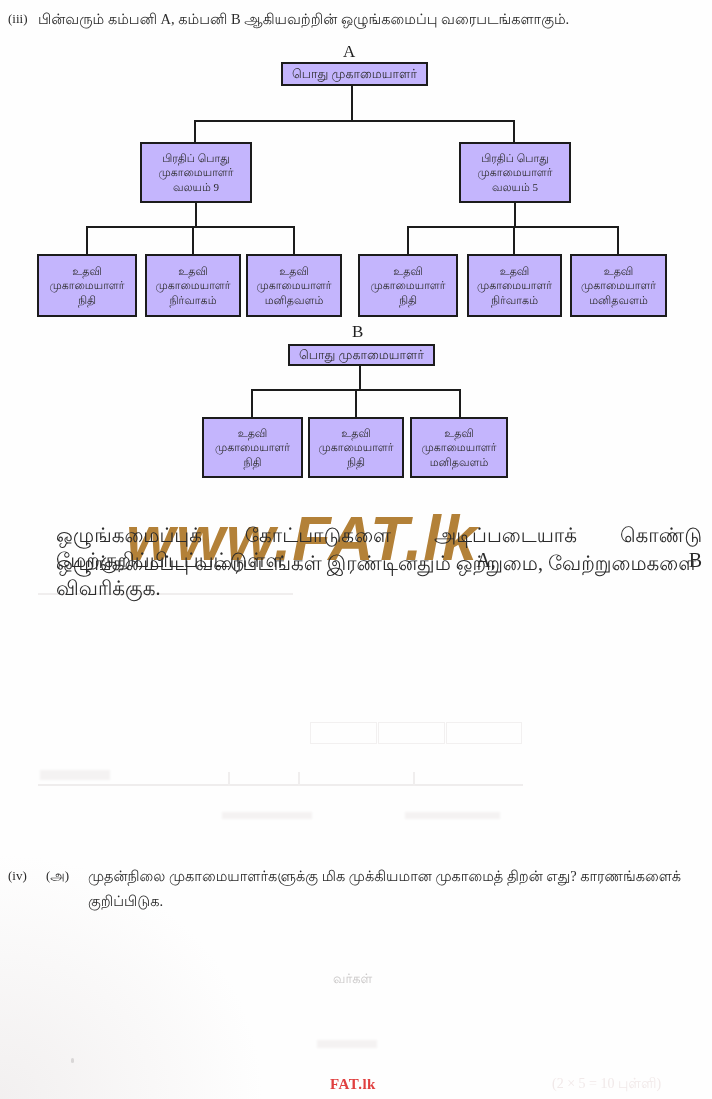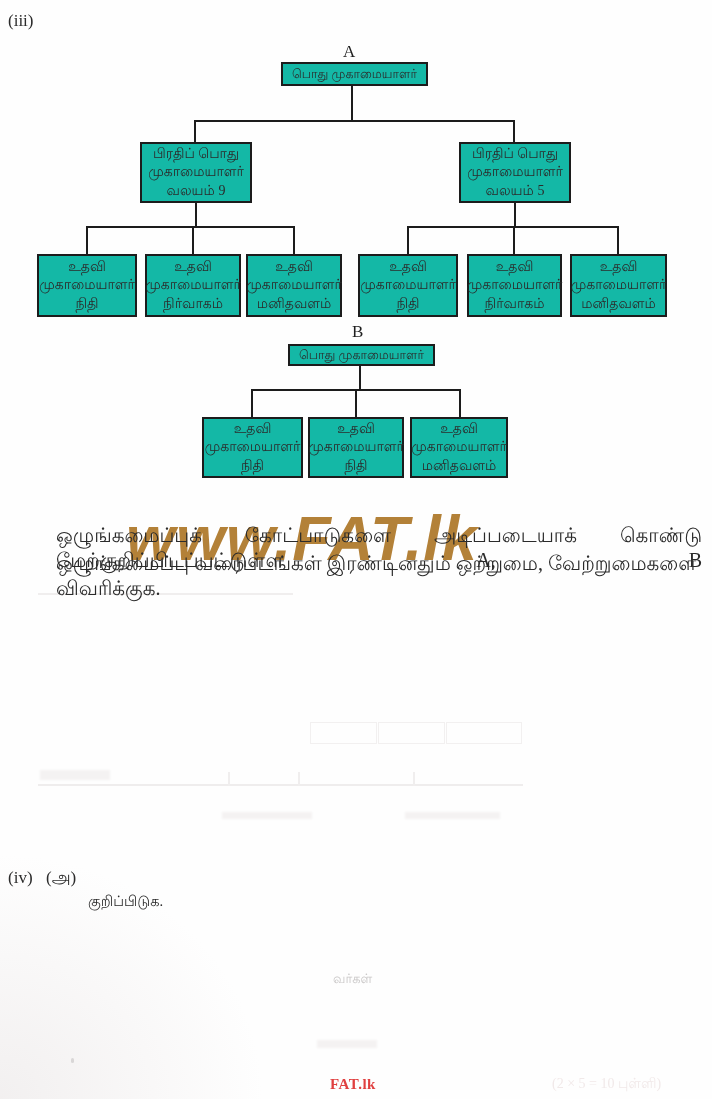--- a/index.html
+++ b/index.html
@@ -2,31 +2,31 @@
 <html><head>
 <meta charset="utf-8">
 <style>
   html,body{margin:0;padding:0;background:#ffffff;}
   .page{
     position:relative;width:712px;height:1099px;background:#fefefe;
     font-family:"Liberation Serif","DejaVu Serif",serif;color:#2b2b2b;overflow:hidden;
   }
   .abs{position:absolute;}
   
-  .qnum{font-size:17px;text-align:center;}
+  .qnum{font-size:13px;text-align:center;}
   .qtext{font-size:14.5px;white-space:nowrap;}
   
   .obox{
-    position:absolute;border:2px solid #1c1c1c;box-sizing:border-box;background:#14b8a6;
-    display:flex;flex-direction:column;align-items:center;justify-content:center;
+    position:absolute;border:2px solid #1c1c1c;box-sizing:border-box;background:#c4b5fd;
+    display:flex;flex-direction:column;justify-content:center;
     text-align:center;z-index:3;
   }
   .obox span{display:block;line-height:1.3;white-space:nowrap;}
   .root-box span{font-size:12.5px;}
-  .sub-box span{font-size:14px;}
+  .sub-box span{font-size:11px;}
   .chart-label{position:absolute;font-size:17px;color:#1f1f1f;z-index:3;}
   .cline{position:absolute;background:#1c1c1c;z-index:2;}
   
   .para-line{position:absolute;left:56px;width:646px;font-size:20px;z-index:4;}
   .just{text-align:justify;text-align-last:justify;}
   
   .watermark{
     position:absolute;left:126px;top:502px;z-index:1;white-space:nowrap;
     font-family:"Liberation Sans","DejaVu Sans",sans-serif;
     font-size:63px;font-weight:bold;font-style:italic;letter-spacing:1px;
@@ -75,20 +75,21 @@
   <div class="art art-smudge" style="left:40px;top:770px;width:70px;height:10px;"></div>
   <div class="art art-smudge" style="left:222px;top:812px;width:90px;height:7px;"></div>
   <div class="art art-smudge" style="left:405px;top:812px;width:95px;height:7px;"></div>
   <div class="art art-smudge" style="left:317px;top:1040px;width:60px;height:8px;"></div>
   <div class="art art-dot"></div>
   <div class="ghost-text">வர்கள்</div>
 
   <div class="watermark">www.FAT.lk</div>
 
   <span class="abs qnum" style="left:8px;top:11px;">(iii)</span>
+  <span class="abs qtext" style="left:38px;top:11px;">பின்வரும் கம்பனி A, கம்பனி B ஆகியவற்றின் ஒழுங்கமைப்பு வரைபடங்களாகும்.</span>
 
   <div class="chart-label" style="left:343px;top:42px;">A</div>
 
   <div class="obox root-box" style="left:281px;top:62px;width:147px;height:24px;">
     <span>பொது முகாமையாளர்</span>
   </div>
 
   <div class="cline" style="left:351px;top:86px;width:2px;height:36px;"></div>
   <div class="cline" style="left:194px;top:120px;width:321px;height:2px;"></div>
   <div class="cline" style="left:194px;top:120px;width:2px;height:22px;"></div>
@@ -173,18 +174,19 @@
     <span>உதவி</span>
     <span>முகாமையாளர்</span>
     <span>மனிதவளம்</span>
   </div>
 
   <div class="para-line just" style="top:524px;">ஒழுங்கமைப்புக் கோட்பாடுகளை அடிப்படையாக் கொண்டு மேற்குறிப்பிடப்பட்டுள்ள A, B</div>
   <div class="para-line" style="top:552px;">ஒழுங்கமைப்பு வரைபடங்கள் இரண்டினதும் ஒற்றுமை, வேற்றுமைகளை விவரிக்குக.</div>
 
   <span class="abs qnum" style="left:8px;top:868px;">(iv)</span>
   <span class="abs qnum" style="left:46px;top:868px;">(அ)</span>
+  <span class="abs qtext" style="left:88px;top:868px;">முதன்நிலை முகாமையாளர்களுக்கு மிக முக்கியமான முகாமைத் திறன் எது? காரணங்களைக்</span>
   <span class="abs qtext" style="left:88px;top:893px;">குறிப்பிடுக.</span>
 
   <div class="footer-brand">FAT.lk</div>
   <div class="footer-ghost">(2 × 5 = 10 புள்ளி)</div>
 
 </div>
 
 </body></html>

